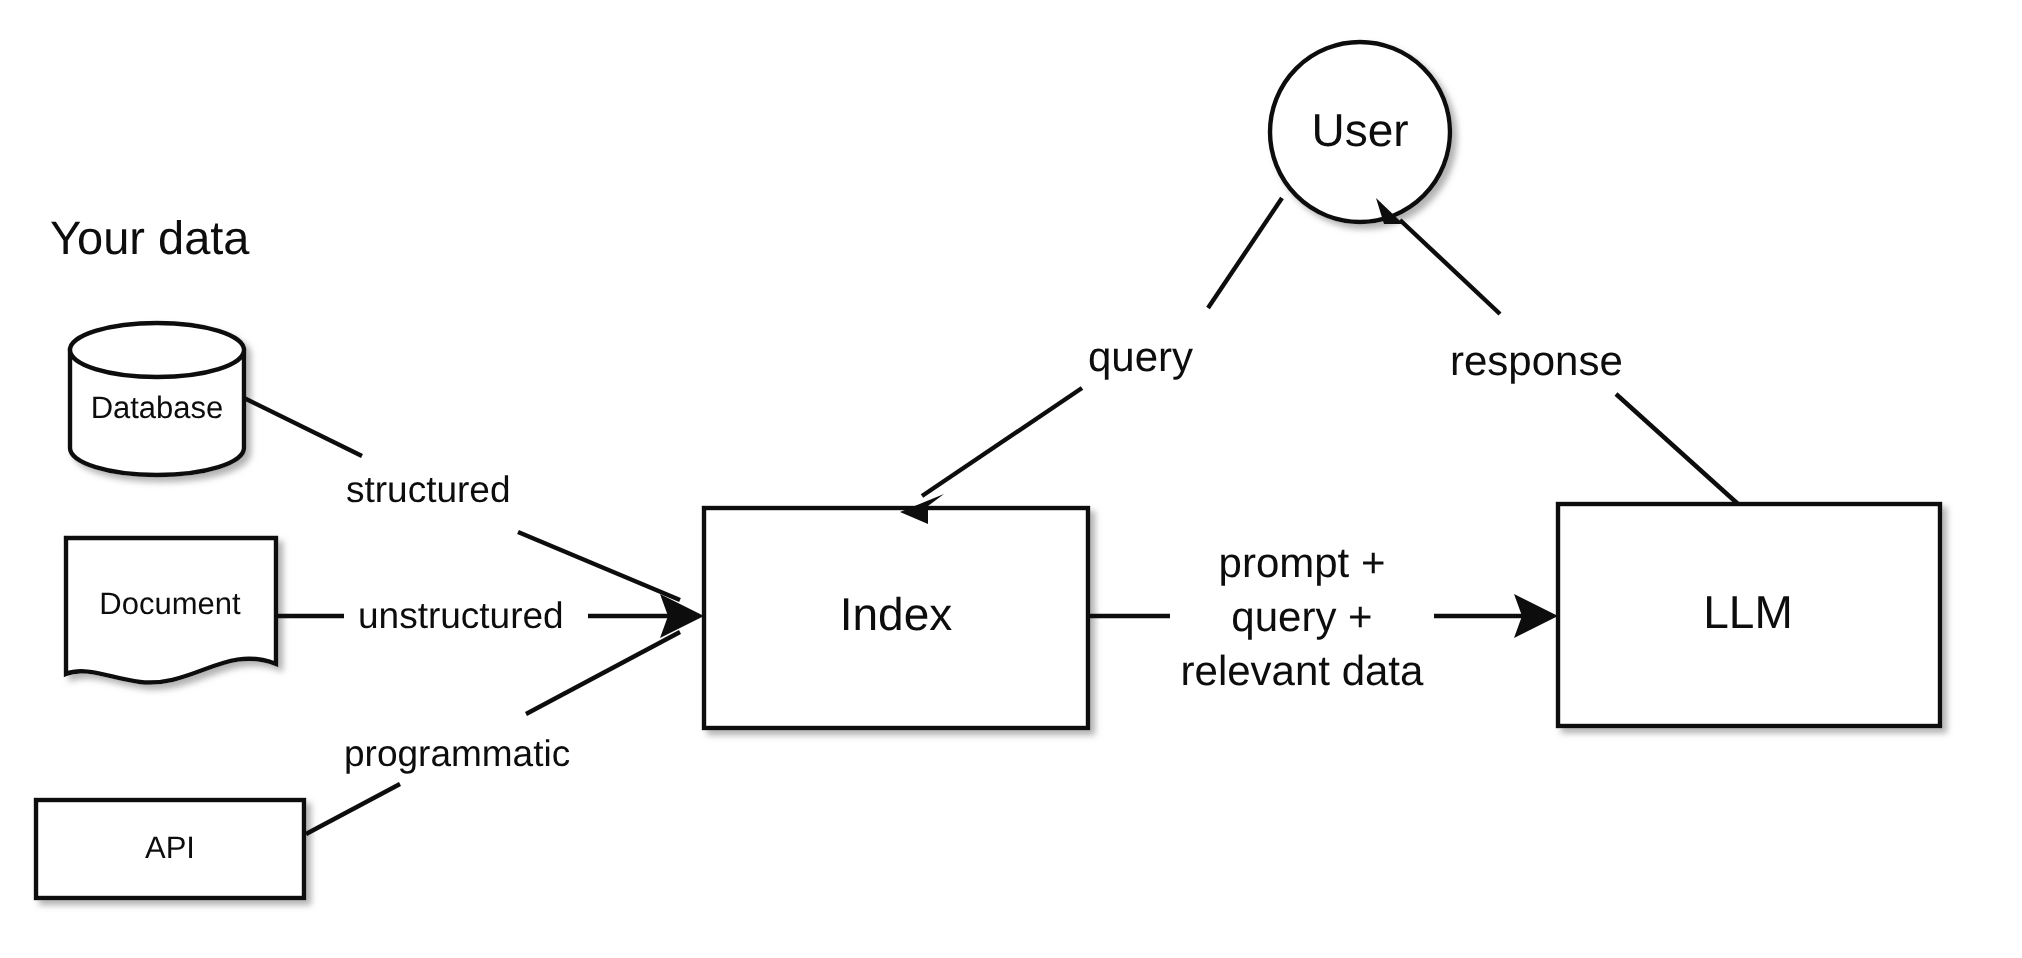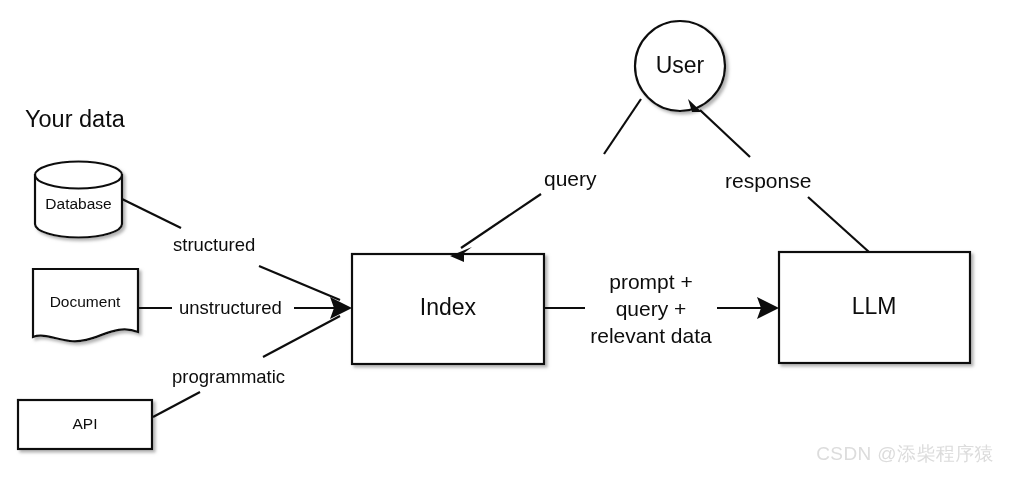--- a/index.html
+++ b/index.html
@@ -143,15 +143,14 @@
 
     <line class="edge" x1="545" y1="308" x2="585" y2="308"></line>
     <line class="edge" x1="717" y1="308" x2="762" y2="308"></line>
     <polygon class="arrowfill" points="779,308 757,297 761,308 757,319"></polygon>
     <text class="lbl lbl-edge-big" x="651" y="283" text-anchor="middle">prompt +</text>
     <text class="lbl lbl-edge-big" x="651" y="310" text-anchor="middle">query +</text>
     <text class="lbl lbl-edge-big" x="651" y="337" text-anchor="middle">relevant data</text>
 
   </svg>
 
-  <div class="watermark">CSDN @添柴程序猿</div>
 
 </div>
 
 </body></html>

